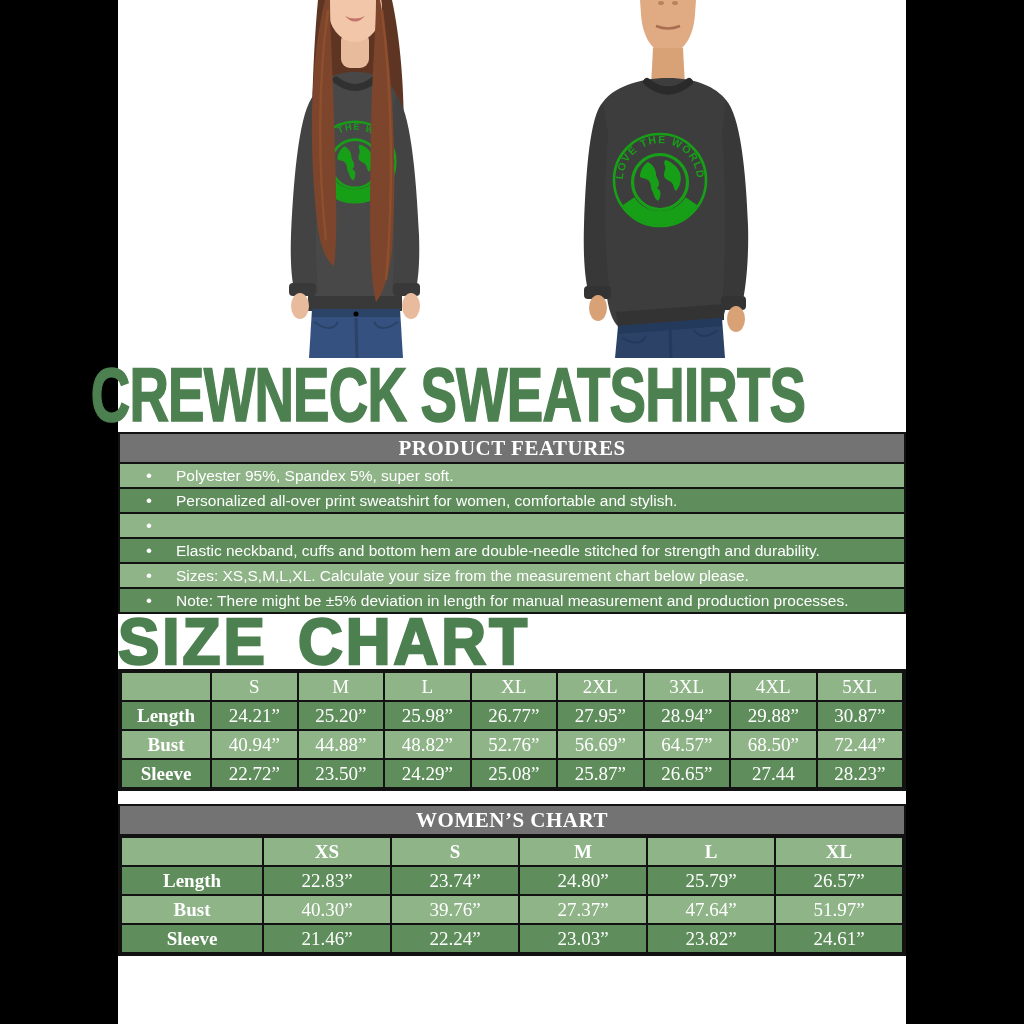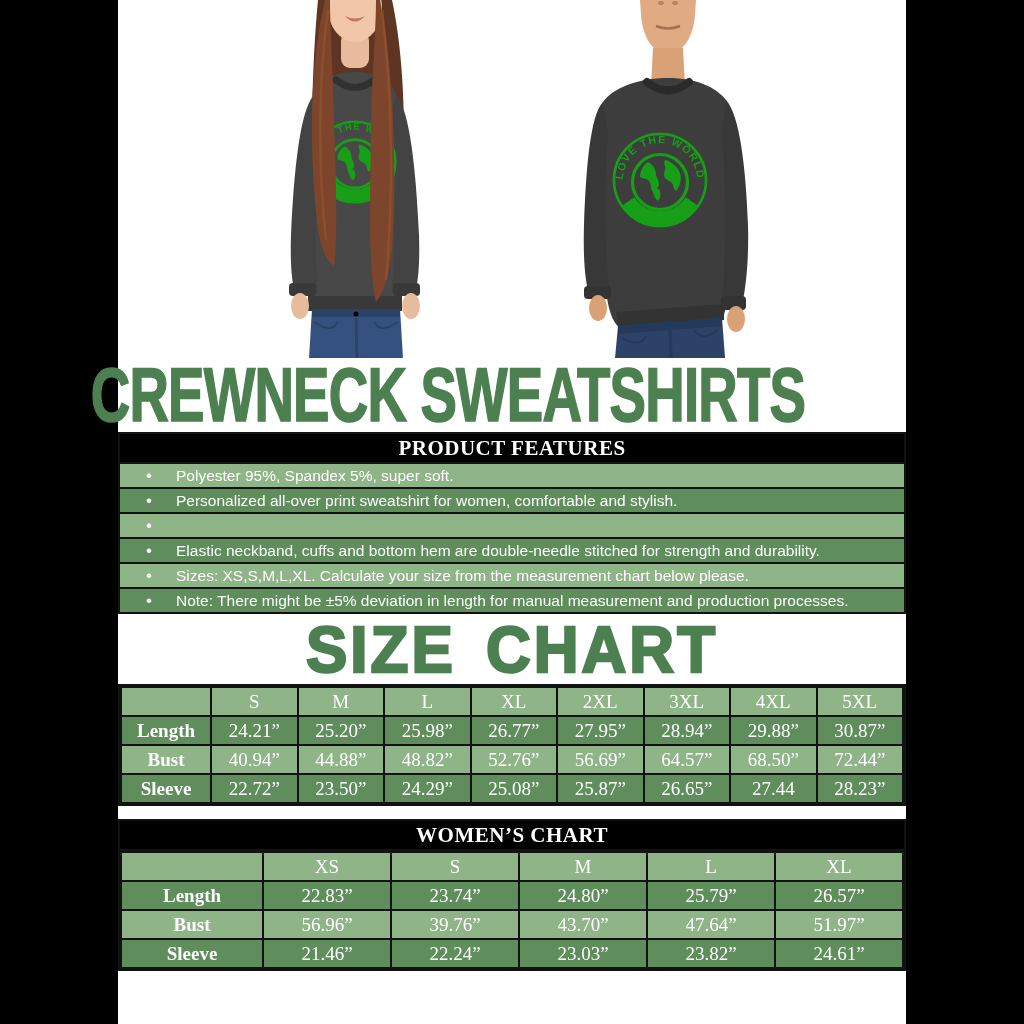--- a/index.html
+++ b/index.html
@@ -11,46 +11,46 @@
   .models{position:relative;width:788px;height:358px;background:#fff;overflow:hidden;}
   .models svg{position:absolute;top:0;}
   #woman-svg{left:112px;width:270px;height:358px;}
   #man-svg{left:400px;width:280px;height:358px;}
 
   
   .main-title{height:74px;display:flex;align-items:center;justify-content:flex-end;margin:0;}
   .main-title span{display:inline-block;font-size:70px;font-weight:700;color:#4d8050;
       letter-spacing:-1px;white-space:nowrap;transform:scale(0.78,1.08);
       -webkit-text-stroke:1.5px #4d8050;}
-  .size-chart-title{height:68px;display:flex;align-items:center;justify-content:center;margin:1px 8px;}
+  .size-chart-title{height:53px;display:flex;align-items:center;margin:1px 0;}
   .size-chart-title span{font-size:62px;font-weight:700;color:#4d8050;letter-spacing:3px;
       word-spacing:10px;-webkit-text-stroke:2.4px #4d8050;transform:scaleY(1.05);}
 
   
   .features{border:2px solid #121212;border-bottom:none;}
-  .bar{background:#000000;color:#fff;text-align:center;
+  .bar{background:#737373;color:#fff;text-align:center;
        font-family:"Liberation Serif","DejaVu Serif",serif;font-weight:700;
        font-size:21px;line-height:28px;letter-spacing:.5px;}
   .features .bar{border-bottom:2px solid #121212;}
   .feature-row{display:flex;align-items:center;height:23px;border-bottom:2px solid #121212;
        color:#fff;font-size:15.5px;padding-left:26px;}
   .feature-row .bullet{width:30px;font-size:17px;}
   .row-light{background:#8fb488;}
   .row-med{background:#5f8e5c;}
 
   
   .table-block{border:2px solid #121212;}
   .size-table{width:100%;border-collapse:collapse;table-layout:fixed;
        font-family:"Liberation Serif","DejaVu Serif",serif;color:#fff;
        font-size:19px;text-align:center;}
   .size-table td{border:2px solid #121212;height:25px;padding:1px 0;}
   .size-table td.lbl{font-weight:700;}
   .mens col.c-lbl{width:90px;}
   .womens col.c-lbl{width:142px;}
-  .womens tr.hd td{font-weight:400;}
+  .womens tr.hd td{font-weight:700;}
   .gap{height:13px;background:#fff;}
 
   .logo-green{fill:#17a017;}
 </style>
 </head>
 <body>
 
 <div class="page">
   <div class="content">
 
@@ -260,23 +260,23 @@
         <tr class="row-med">
           <td class="lbl">Length</td>
           <td>22.83”</td>
           <td>23.74”</td>
           <td>24.80”</td>
           <td>25.79”</td>
           <td>26.57”</td>
         </tr>
         <tr class="row-light">
           <td class="lbl">Bust</td>
-          <td>56.96”</td>
+          <td>40.30”</td>
           <td>39.76”</td>
-          <td>43.70”</td>
+          <td>27.37”</td>
           <td>47.64”</td>
           <td>51.97”</td>
         </tr>
         <tr class="row-med">
           <td class="lbl">Sleeve</td>
           <td>21.46”</td>
           <td>22.24”</td>
           <td>23.03”</td>
           <td>23.82”</td>
           <td>24.61”</td>

